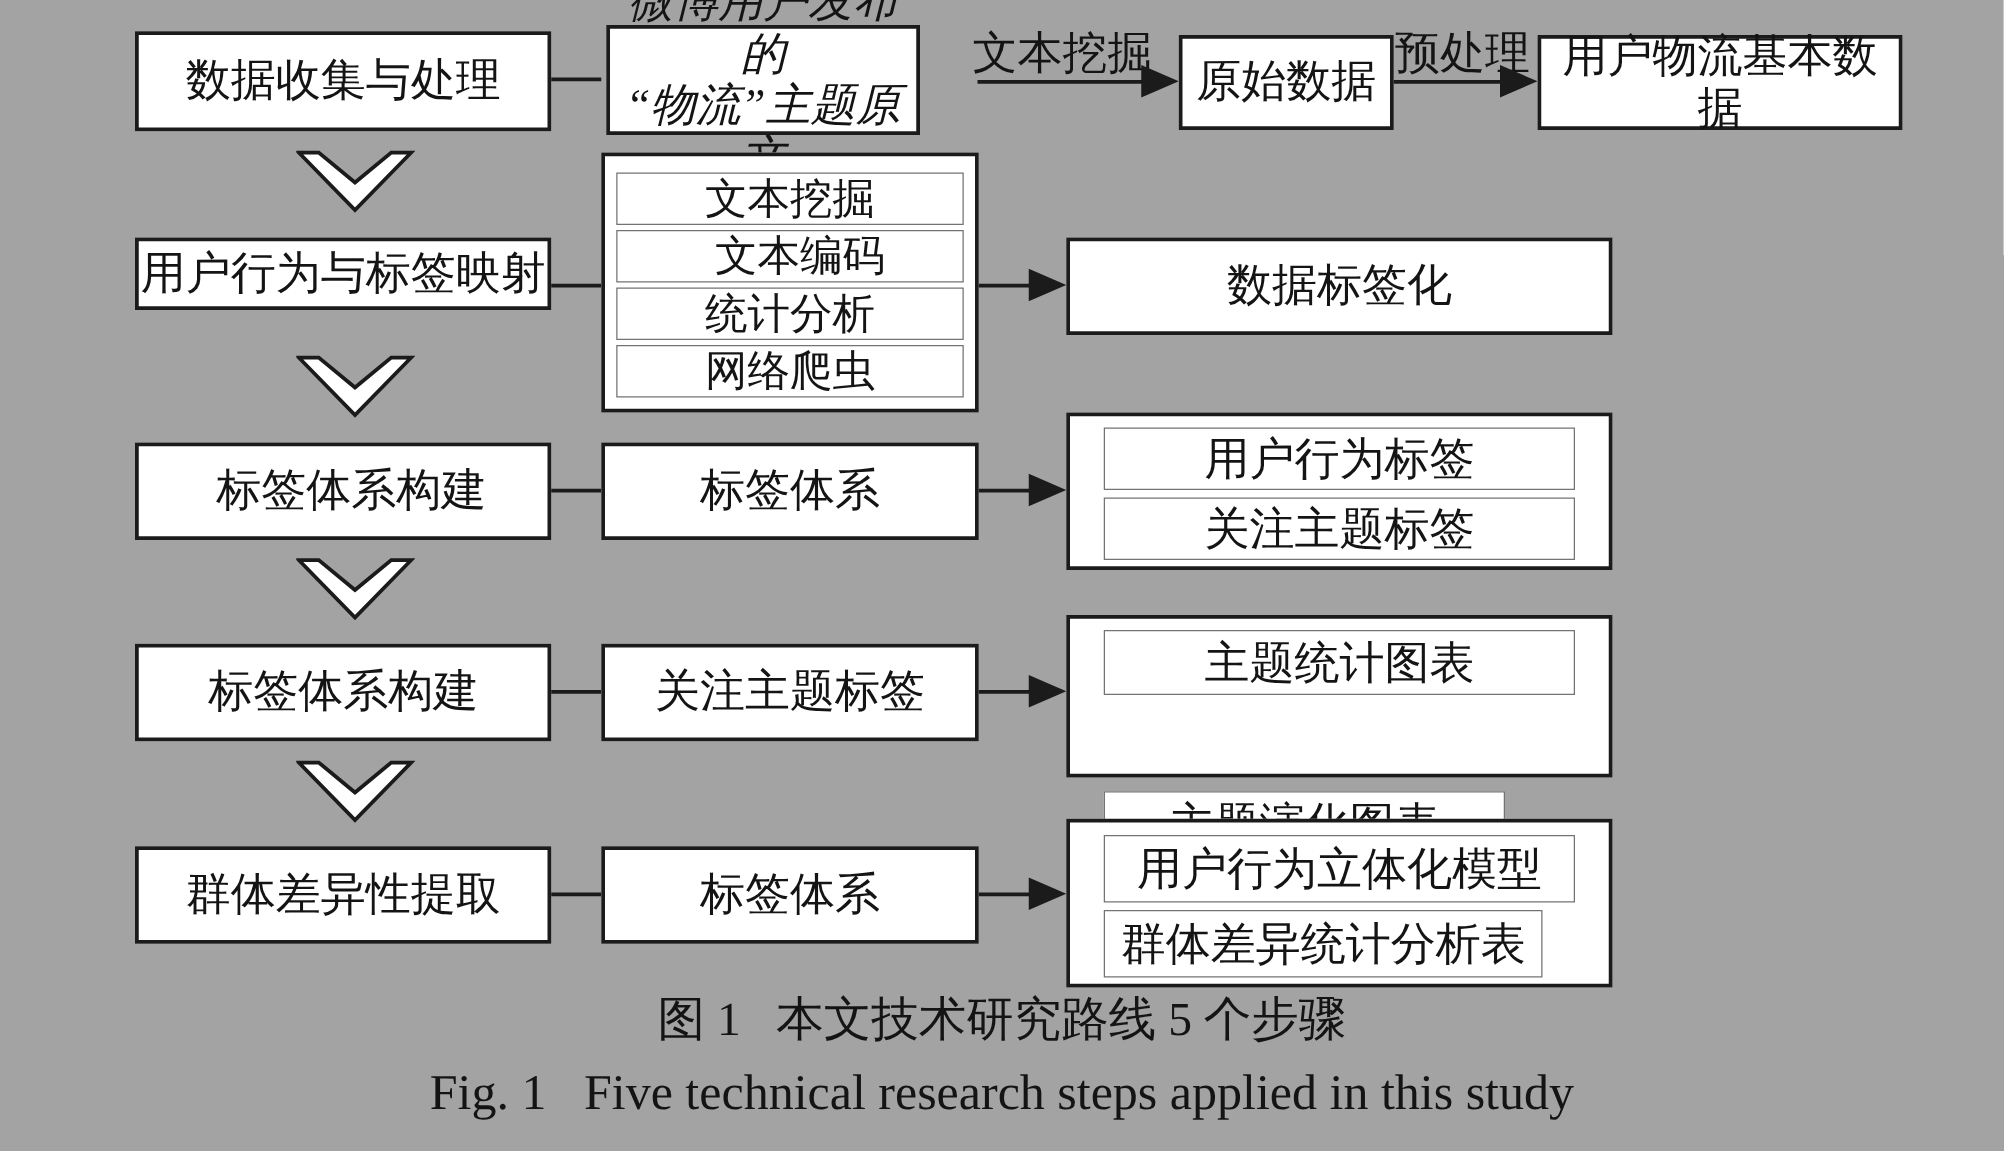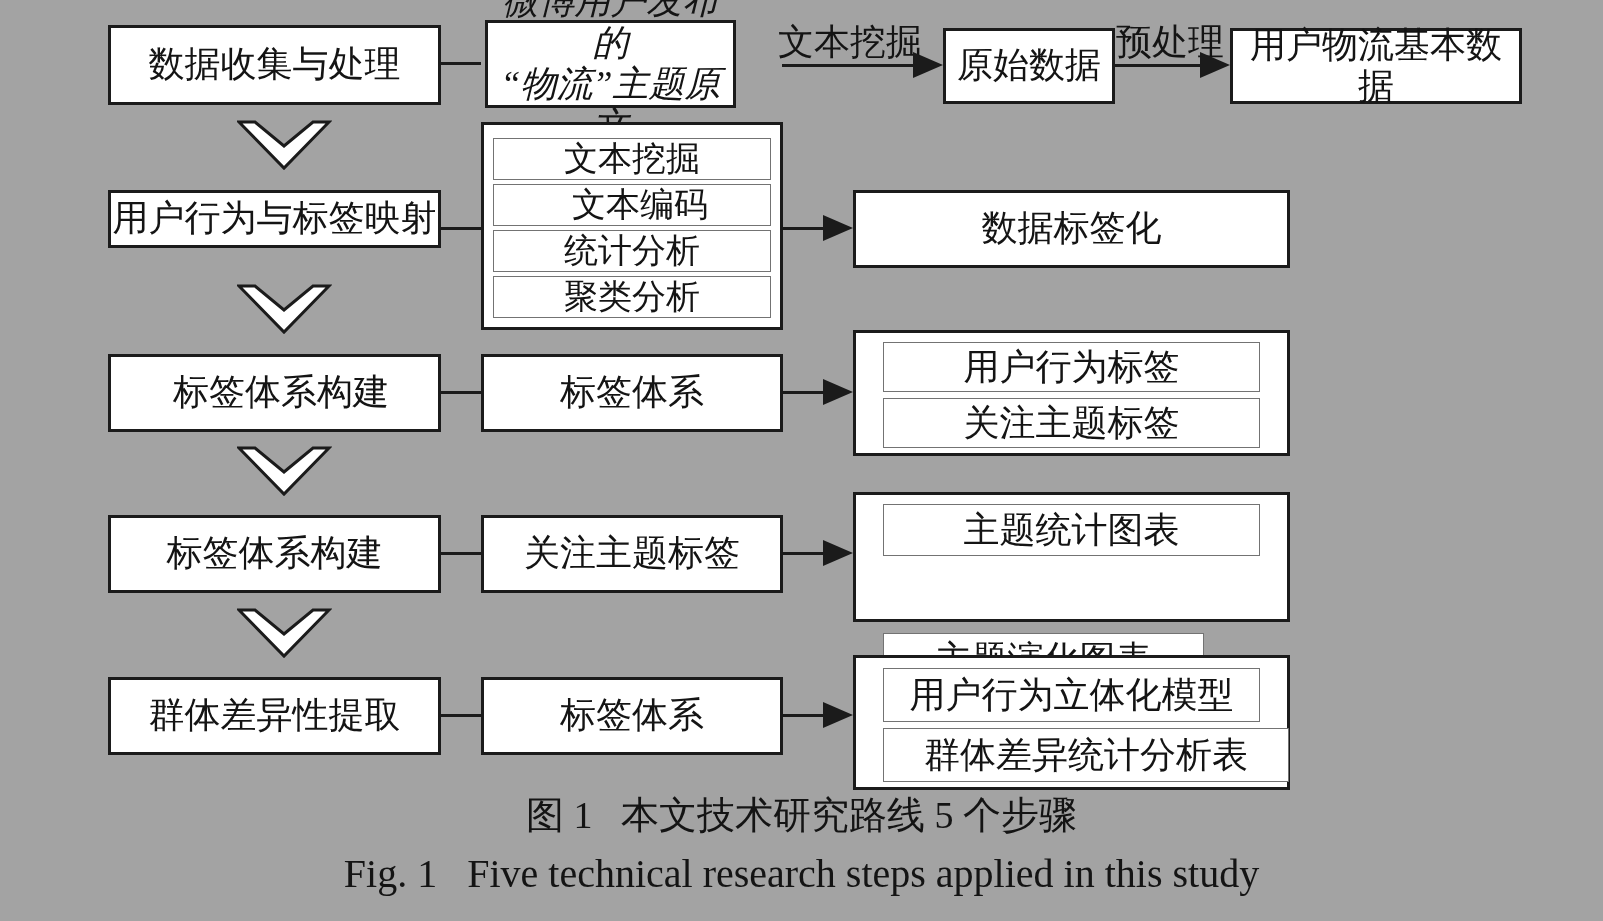--- a/index.html
+++ b/index.html
@@ -79,21 +79,21 @@
   </div>
 
   <div class="box" style="left:108px; top:190px; width:333px; height:58px;">用户行为与标签映射</div>
 
   <div class="hline" style="left:441px; top:227px; width:40px;"></div>
 
   <div class="container-box" style="left:481px; top:122px; width:302px; height:208px;"></div>
   <div class="inner-box method-box" style="left:493px; top:138px; width:278px; height:42px;">文本挖掘</div>
   <div class="inner-box method-box" style="left:493px; top:184px; width:278px; height:42px;padding-left:16px;">文本编码</div>
   <div class="inner-box method-box" style="left:493px; top:230px; width:278px; height:42px;">统计分析</div>
-  <div class="inner-box method-box" style="left:493px; top:276px; width:278px; height:42px;">聚类分析</div>
+  <div class="inner-box method-box" style="left:493px; top:276px; width:278px; height:42px;">网络爬虫</div>
 
   <div class="hline" style="left:783px; top:227px; width:42px;"></div>
   <div class="ahead" style="left:823px; top:215px;"></div>
 
   <div class="box" style="left:853px; top:190px; width:437px; height:78px;">数据标签化</div>
 
   <div class="chev" style="left:237px; top:284px;">
     <svg width="95" height="54" viewBox="0 0 95 54">
       <polygon points="2,2 47,48 92,2 76,2 47,26 18,2" fill="#ffffff" stroke="#1b1b1b" stroke-width="3"></polygon>
     </svg>
@@ -141,18 +141,18 @@
 
   <div class="hline" style="left:441px; top:714px; width:40px;"></div>
 
   <div class="box" style="left:481px; top:677px; width:302px; height:78px;">标签体系</div>
 
   <div class="hline" style="left:783px; top:714px; width:42px;"></div>
   <div class="ahead" style="left:823px; top:702px;"></div>
 
   <div class="container-box" style="left:853px; top:655px; width:437px; height:135px;"></div>
   <div class="inner-box output-box" style="left:883px; top:668px; width:377px; height:54px;">用户行为立体化模型</div>
-  <div class="inner-box output-box" style="left:883px; top:728px; width:406px; height:54px;">群体差异统计分析表</div>
+  <div class="inner-box output-box" style="left:883px; top:728px; width:351px; height:54px;">群体差异统计分析表</div>
 
   <div class="caption caption-zh" style="top:790px;">图 1   本文技术研究路线 5 个步骤</div>
   <div class="caption caption-en" style="top:850px;">Fig. 1   Five technical research steps applied in this study</div>
 
 </div>
 
 </body></html>

